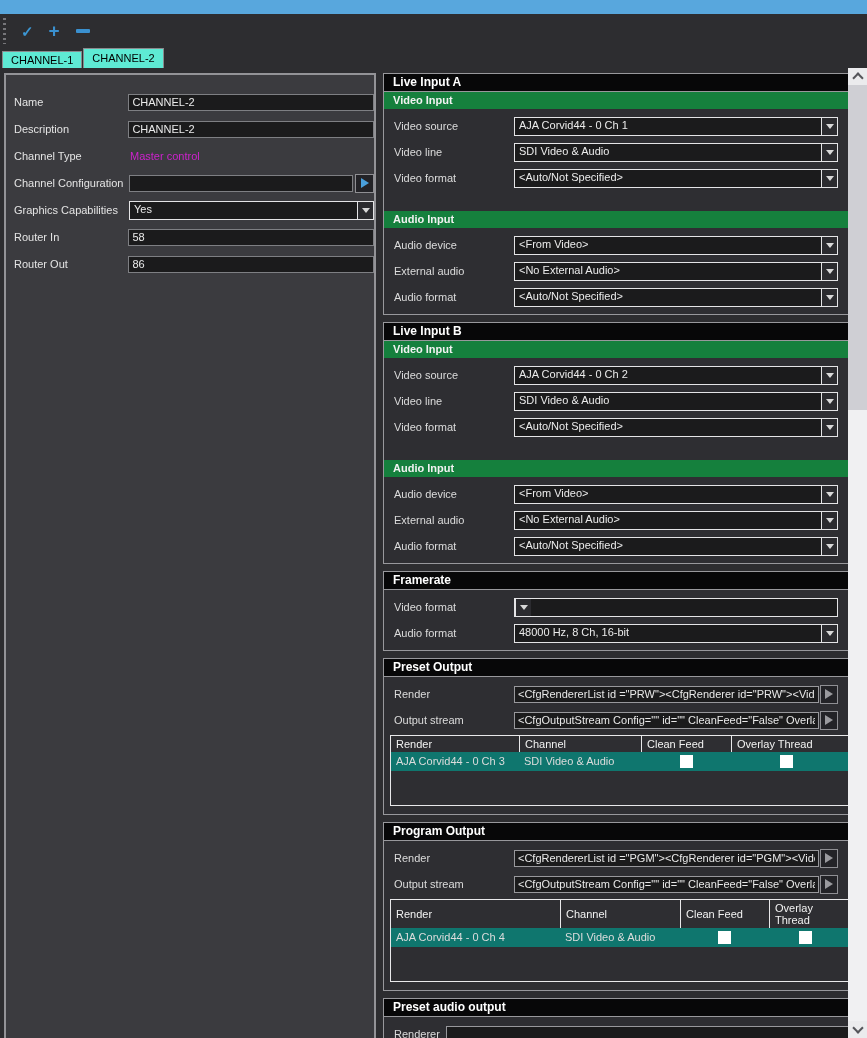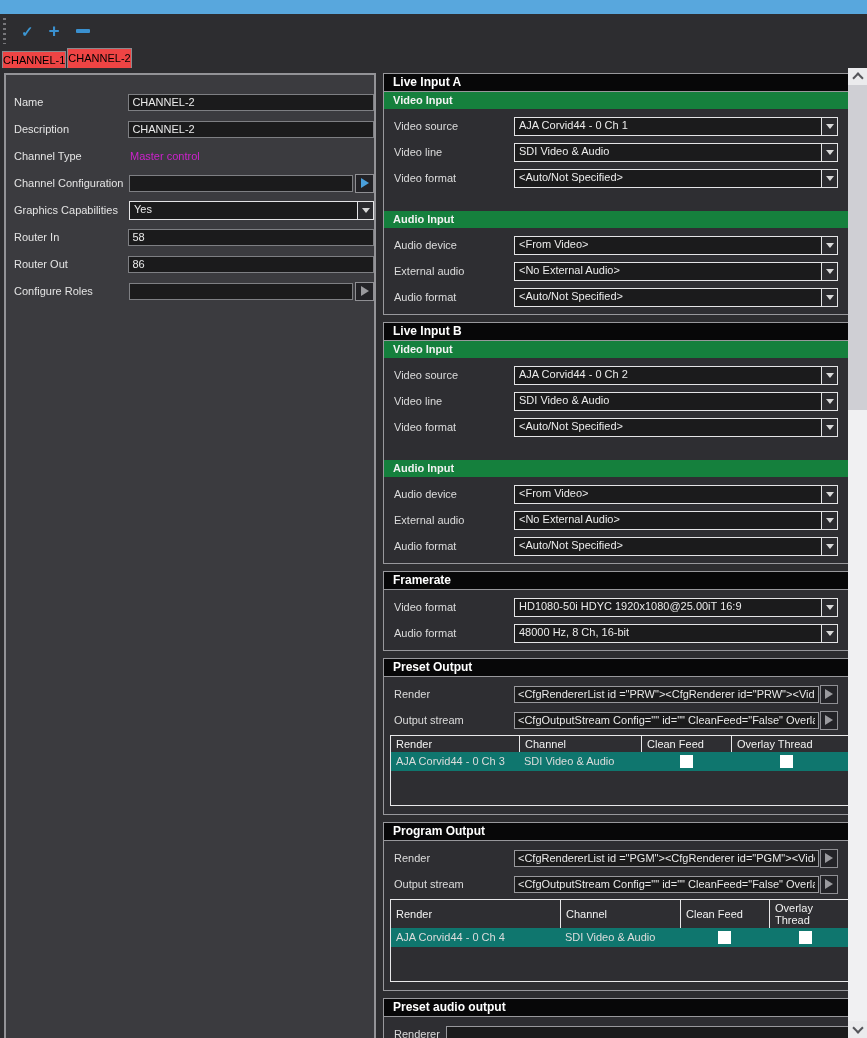--- a/index.html
+++ b/index.html
@@ -10,22 +10,22 @@
   }
   
   .titlebar{height:14px;background:#58a7dd;}
   .toolbar{height:34px;background:#2d2d30;display:flex;align-items:center;}
   .grip{width:3px;height:26px;margin-left:3px;
         background:repeating-linear-gradient(to bottom,#76767a 0 2px,transparent 2px 5px);}
   .tbico{margin-left:15px;color:#3c96d2;font-weight:bold;font-size:15px;line-height:15px;cursor:default;}
   .tbico.plus{font-size:19px;line-height:16px;font-weight:900;color:#3a90cf;}
   .minusbar{margin-left:16px;width:14px;height:4px;border-radius:1px;background:#3a90cf;}
   .tabstrip{height:20px;display:flex;align-items:flex-end;padding-left:2px;background:#2d2d30;}
-  .tab{background:#ef4444;color:#000;border:1px solid #8a8a8e;border-bottom:none;
-       padding:0 0;height:16px;line-height:16px;margin-right:1px;cursor:default;}
+  .tab{background:#5eead4;color:#000;border:1px solid #8a8a8e;border-bottom:none;
+       padding:0 8px;height:16px;line-height:16px;margin-right:1px;cursor:default;}
   .tab.active{height:19px;line-height:19px;}
   
   .left-panel{position:absolute;left:4px;top:73px;width:372px;height:965px;
       background:#3b3b3f;border:2px solid #939397;border-bottom:none;box-sizing:border-box;
       padding-top:18px;}
   .frow{display:flex;align-items:center;height:18px;margin:0 0 9px 8px;}
   .flabel{width:116px;color:#e4e4e4;}
   .tinput{width:241px;height:15px;background:#1b1b1c;border:1px solid #7e7f83;
       color:#ebebeb;font-family:"Liberation Sans",sans-serif;font-size:11px;padding:0 3px;}
   .tinput.short{width:218px;}
@@ -131,27 +131,20 @@
     </div>
   </div>
   <div class="frow">
     <span class="flabel">Router In</span>
     <input class="tinput" value="58" style="">
   </div>
   <div class="frow">
     <span class="flabel">Router Out</span>
     <input class="tinput" value="86" style="">
   </div>
-  <div class="frow">
-    <span class="flabel">Configure Roles</span>
-    <input class="tinput short" value="" style="">
-    <span class="btn-arrow">
-        <i class="tri-right gray"></i>
-      </span>
-  </div>
 </div>
 
 <div class="right-panel">
 
   <div class="section">
     <div class="sec-title">Live Input A</div>
     <div class="subhdr">Video Input</div>
     <div class="rrow">
       <span class="rlabel">Video source</span>
       <div class="combo w-right">
@@ -267,21 +260,20 @@
           </span>
       </div>
     </div>
   </div>
 
   <div class="section">
     <div class="sec-title">Framerate</div>
     <div class="rrow">
       <span class="rlabel">Video format</span>
       <div class="combo w-right">
-        <span class="ctext">HD1080-50i HDYC 1920x1080@25.00iT 16:9</span>
         <span class="cbtn">
             <i class="tridown"></i>
           </span>
       </div>
     </div>
     <div class="rrow">
       <span class="rlabel">Audio format</span>
       <div class="combo w-right">
         <span class="ctext">48000 Hz, 8 Ch, 16-bit</span>
         <span class="cbtn">

